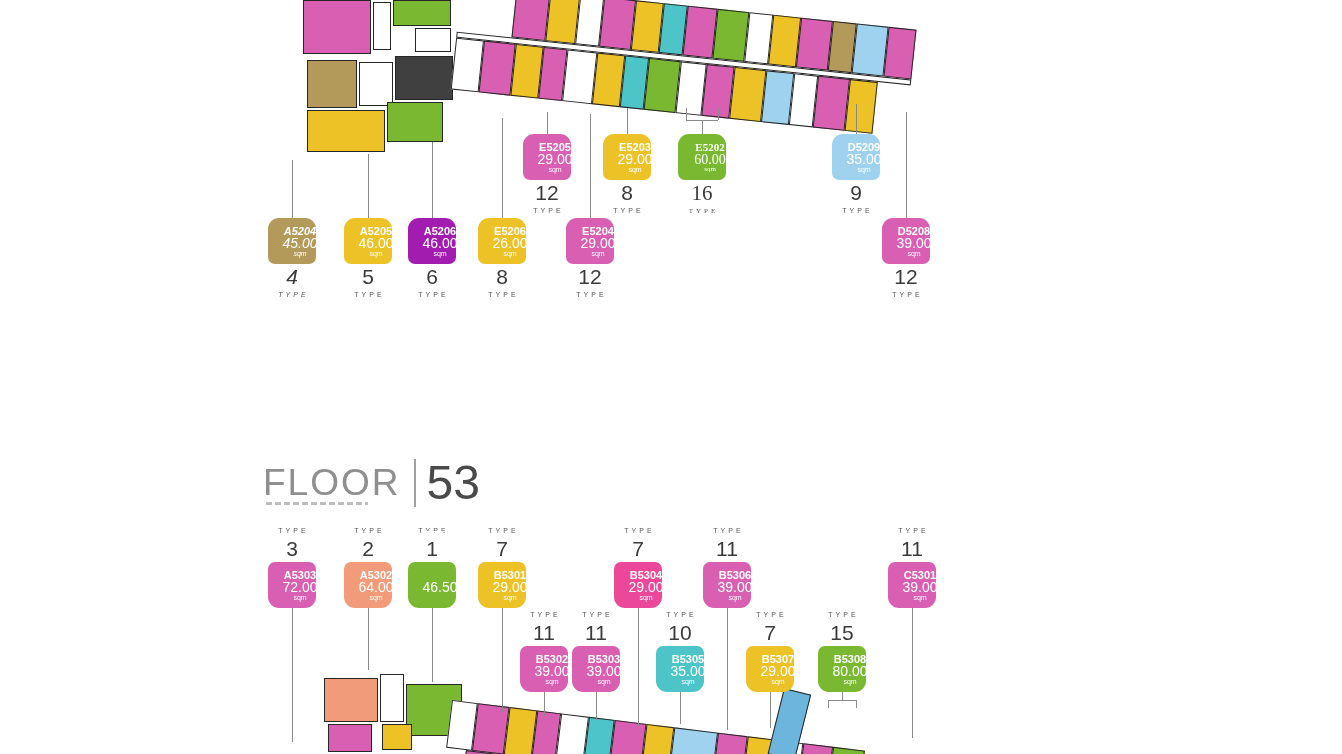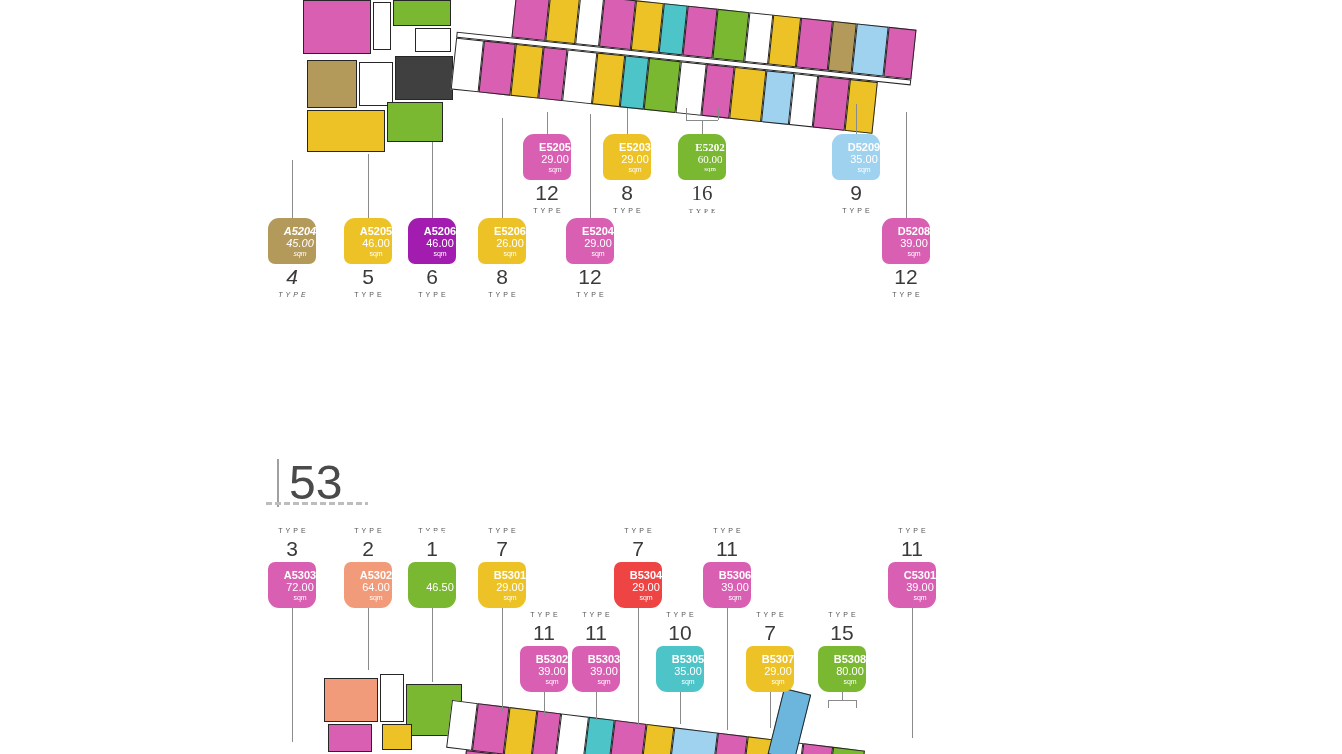--- a/index.html
+++ b/index.html
@@ -12,38 +12,39 @@
   .connector{position:absolute;width:1px;background:#8a8a8a;z-index:1;}
   .connector.h{height:1px;}
   .unit-card{position:absolute;width:48px;text-align:center;z-index:5;cursor:default;}
   .unit-card .block{
     width:48px;height:46px;color:#ffffff;display:flex;flex-direction:column;
     justify-content:center;align-items:center;box-sizing:border-box;padding-left:16px;
   }
   .unit-card.hang .block{border-radius:11px 11px 7px 7px;}
   .unit-card.stand .block{border-radius:7px 7px 11px 11px;}
   .unit-id{font-size:11px;font-weight:bold;line-height:13px;}
-  .unit-area{font-size:11px;line-height:11px;}
+  .unit-area{font-size:14px;line-height:11px;}
   .unit-sqm{font-size:7px;line-height:9px;}
   .type-num{font-size:21px;color:#3a3a3a;line-height:26px;}
   .type-word{font-size:7px;letter-spacing:3px;color:#555555;line-height:10px;padding-left:3px;}
   .floor-title{position:absolute;left:263px;top:458px;display:flex;align-items:center;z-index:4;}
   .floor-word{font-size:37px;color:#8f8f8f;letter-spacing:2px;line-height:48px;}
   .floor-divider{width:2px;height:48px;background:#a0a0a0;margin:0 10px 0 14px;display:inline-block;}
   .floor-number{font-size:48px;color:#4a4a4a;line-height:50px;}
   .floor-underline{
     position:absolute;left:266px;top:502px;width:102px;height:3px;z-index:4;
     background:repeating-linear-gradient(90deg,#bdbdbd 0 6px,#ffffff 6px 9px);
   }
 </style>
 </head>
 <body>
 
 <div class="scene" id="scene">
   <div class="floor-title">
+    <span class="floor-word">FLOOR</span>
     <span class="floor-divider"></span>
     <span class="floor-number">53</span>
   </div>
   <div class="floor-underline"></div>
 <div class="plan" style="left: 295px; top: 0px; width: 170px; height: 158px; transform: rotate(0deg); transform-origin: 0px 0px;">
       <div class="cell" style="left: 8px; top: 0px; width: 68px; height: 54px; background: rgb(217, 95, 178);"></div>
       <div class="cell" style="left: 78px; top: 2px; width: 18px; height: 48px; background: rgb(255, 255, 255);"></div>
       <div class="cell" style="left: 98px; top: 0px; width: 58px; height: 26px; background: rgb(121, 184, 48);"></div>
       <div class="cell" style="left: 120px; top: 28px; width: 36px; height: 24px; background: rgb(255, 255, 255);"></div>
       <div class="cell" style="left: 100px; top: 56px; width: 58px; height: 44px; background: rgb(64, 64, 64);"></div>
@@ -251,21 +252,21 @@
       <div class="block" style="background: rgb(236, 194, 39);">
         <div class="unit-id">B5301</div>
         <div class="unit-area">29.00</div>
         <div class="unit-sqm">sqm</div>
       </div>
     </div>
     <div class="connector" style="left: 502px; top: 608px; height: 104px;"></div>
     <div class="unit-card stand" style="left: 614px; top: 526px;">
       <div class="type-word">TYPE</div>
       <div class="type-num">7</div>
-      <div class="block" style="background: #ef4444;">
+      <div class="block" style="background: #ec4899;">
         <div class="unit-id">B5304</div>
         <div class="unit-area">29.00</div>
         <div class="unit-sqm">sqm</div>
       </div>
     </div>
     <div class="connector" style="left: 638px; top: 608px; height: 118px;"></div>
     <div class="unit-card stand" style="left: 703px; top: 526px;">
       <div class="type-word">TYPE</div>
       <div class="type-num">11</div>
       <div class="block" style="background: rgb(217, 95, 178);">

